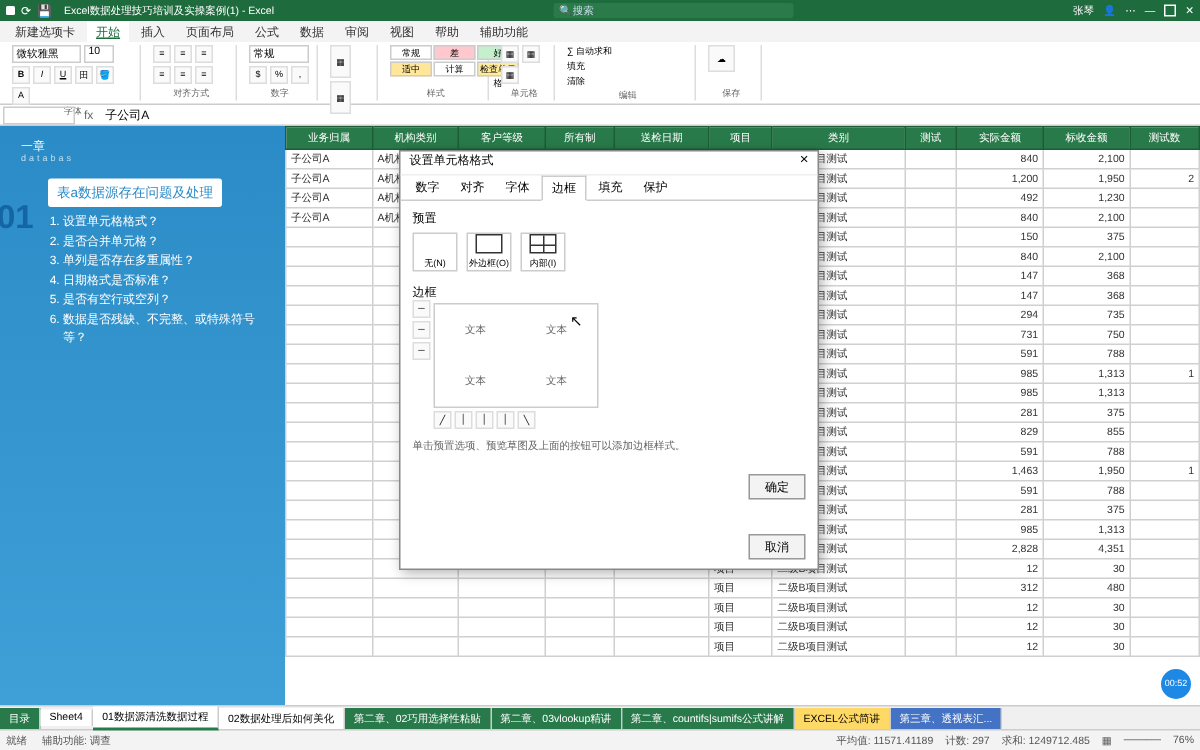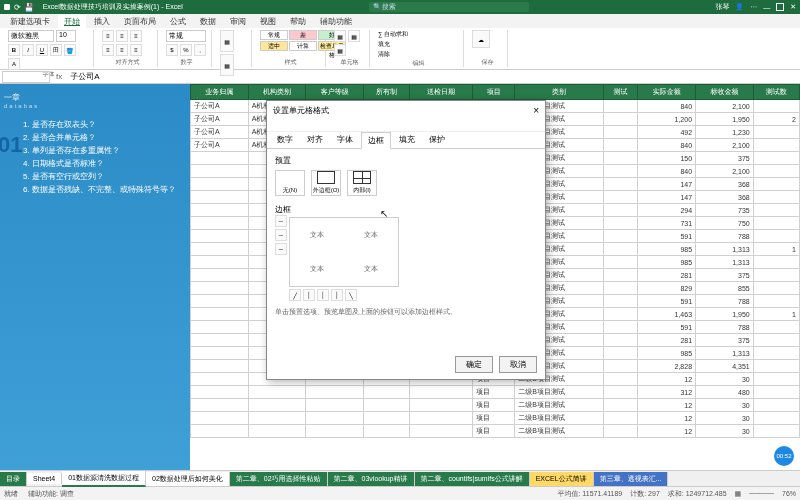--- a/index.html
+++ b/index.html
@@ -30,40 +30,40 @@
 .fmtcell.y { background:#ffe699; } .fmtcell.g { background:#c6efce; } .fmtcell.r { background:#ffc7ce; } .fmtcell.o { background:#ffeb9c; }
 
 
 .fbar { height:14px; background:#fff; border-bottom:1px solid #ccc; display:flex; align-items:center; font-size:8px; }
 .fbar .nbox { width:48px; border:1px solid #ccc; height:12px; margin:0 2px; padding:0 3px; display:flex; align-items:center; }
 .fbar .fx { padding:0 4px; color:#666;text-align:right; }
 .fbar .fval { flex:1; padding:0 4px; }
 
 
 .main { display:flex; height:386px; position:relative; }
-.leftpane { width:190px; background:linear-gradient(180deg,#2b8bc6 0%,#3fa0d8 100%); color:#fff; padding:8px 4px; font-size:8px; position:relative; }
+.leftpane { width:190px; background:linear-gradient(180deg,#2b8bc6 0%,#3fa0d8 100%); color:#fff; padding:8px 14px; font-size:8px; position:relative; }
 .leftpane h1 { font-size:13px; font-weight:bold; margin-bottom:2px; }
 .leftpane .sub { font-size:6px; opacity:.7; letter-spacing:2px; }
 .leftpane .sect { margin-top:10px; }
 .leftpane .bignum { font-size:22px; font-weight:bold; color:#1565a5; position:absolute; }
 .leftpane .n1 { top:48px; left:-2px; }
 .leftpane .n2 { top:160px; left:-2px; }
 .leftpane .secttl { background:#fff; color:#2b8bc6; padding:3px 6px; border-radius:2px; font-size:9px; display:inline-block; margin-left:18px; margin-bottom:4px; }
 .leftpane ol { margin-left:28px; font-size:8px; line-height:1.5; }
 .leftpane ol li { margin-bottom:1px; }
 
 .sheet { flex:1; background:#fff; overflow:hidden; position:relative; }
 table.data { border-collapse:collapse; font-size:7px; width:100%; }
 table.data th { background:#287a4a; color:#fff; padding:2px 3px; border:1px solid #1e5c37; font-weight:normal; white-space:nowrap; }
 table.data td { border:1px solid #d0d0d0; padding:1px 3px; white-space:nowrap; color:#333; }
 table.data td.num { text-align:right; }
 
 
 .dialog { position:absolute; left:266px; top:100px; width:280px; height:280px; background:#fff; border:1px solid #888; box-shadow:2px 2px 8px rgba(0,0,0,.3); font-size:8px; z-index:10; }
-.dialog .dtitle { height:16px; display:flex; align-items:flex-end; padding:15px 6px; border-bottom:1px solid #eee; }
+.dialog .dtitle { height:16px; display:flex; align-items:flex-start; padding:0 6px; border-bottom:1px solid #eee; }
 .dialog .dtitle .x { margin-left:auto; font-size:10px; cursor:pointer; }
 .dialog .dtabs { display:flex; border-bottom:1px solid #ccc; padding:0 4px; gap:2px; }
 .dialog .dtab { padding:2px 6px; font-size:8px; }
 .dialog .dtab.active { border:1px solid #ccc; border-bottom:1px solid #fff; margin-bottom:-1px; background:#fff; }
 .dialog .dbody { padding:6px 8px; }
 .dialog .row { display:flex; gap:8px; margin-bottom:4px; }
 .dialog .presets { display:flex; gap:6px; margin:4px 0 8px; }
 .dialog .pbtn { width:30px; height:26px; border:1px solid #ccc; display:flex; flex-direction:column; align-items:center; justify-content:center; font-size:6px; gap:2px; }
 .dialog .pbtn .pic { width:18px; height:14px; border:1px solid #999; }
 .dialog .pbtn .pic.none { border:none; }
@@ -71,21 +71,21 @@
 .dialog .pbtn .pic.in { border:1px solid #333; position:relative; }
 .dialog .pbtn .pic.in::before { content:""; position:absolute; left:50%; top:0; bottom:0; border-left:1px solid #333; }
 .dialog .pbtn .pic.in::after { content:""; position:absolute; top:50%; left:0; right:0; border-top:1px solid #333; }
 .dialog .bpreview { width:110px; height:70px; border:1px solid #ccc; margin:2px 0; display:grid; grid-template:1fr 1fr/1fr 1fr; position:relative; }
 .dialog .bpreview div { display:flex; align-items:center; justify-content:center; font-size:7px; color:#666; }
 .dialog .styler { width:70px; height:56px; border:1px solid #ccc; padding:3px; display:flex; flex-wrap:wrap; gap:3px; align-content:flex-start; }
 .dialog .styler .ln { width:26px; height:0; border-top:1px solid #333; }
 .dialog .styler .ln.d { border-top-style:dashed; }
 .dialog .styler .ln.t { border-top-width:2px; }
 .dialog .hint { font-size:7px; color:#666; margin-top:6px; }
-.dialog .dbtns { position:absolute; bottom:6px; right:8px; display:flex; gap:6px; }
+.dialog .dbtns { position:absolute; bottom:6px; right:8px; display:flex; gap:23px;flex-direction:column; }
 .dialog .dbtns button { font-size:8px; padding:2px 10px; border:1px solid #999; background:#f3f3f3; }
 .cursor { position:absolute; left:380px; top:208px; font-size:10px; z-index:20; }
 
 
 .sheettabs { height:16px; background:#f0f0f0; border-top:1px solid #ccc; display:flex; align-items:center; font-size:7px; }
 .sheettabs .st { padding:2px 6px; border-right:1px solid #ccc; background:#fff; }
 .sheettabs .st.g { background:#287a4a; color:#fff; }
 .sheettabs .st.y { background:#ffd966; }
 .sheettabs .st.b { background:#4472c4; color:#fff; }
 .sheettabs .st.sel { background:#fff; border-bottom:2px solid #287a4a; }
@@ -220,22 +220,23 @@
   <span class="fx">fx</span>
   <div class="fval">子公司A</div>
 </div>
 
 <div class="main">
   <div class="leftpane">
     <span>一章</span>
     <div class="sub">databas</div>
     <div class="sect">
       <div class="bignum n1">01</div>
+      <div class="secttl">表a数据源存在问题及处理</div>
       <ol id="s1list">
-          <li>是否存在双表头？</li>
+          <li>设置单元格格式？</li>
           <li>是否合并单元格？</li>
           <li>单列是否存在多重属性？</li>
           <li>日期格式是否标准？</li>
           <li>是否有空行或空列？</li>
           <li>数据是否残缺、不完整、或特殊符号等？</li>
         </ol>
     </div>
   </div>
 
   <div class="sheet">

